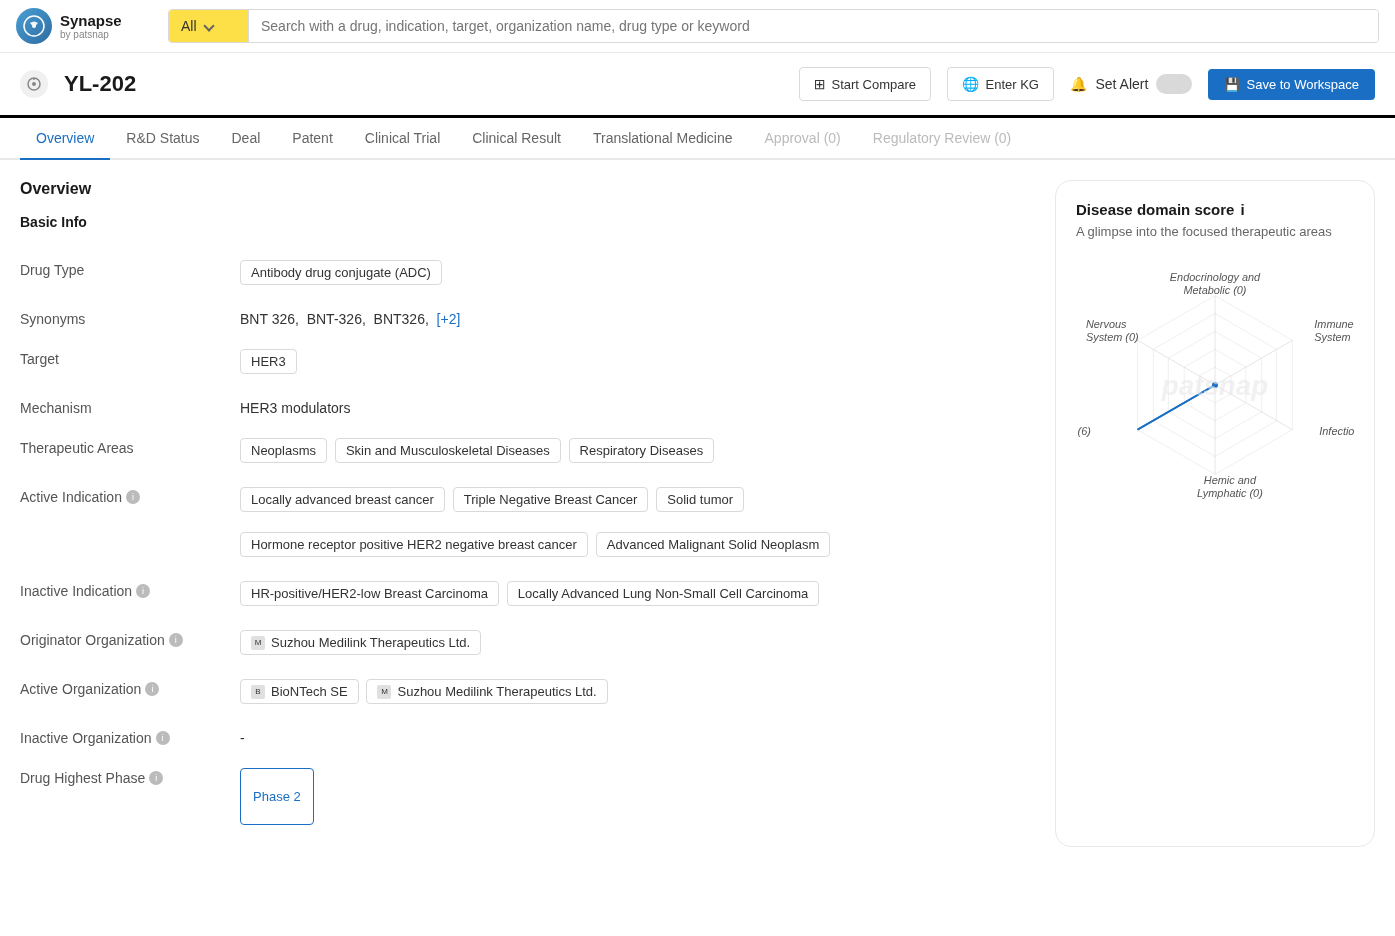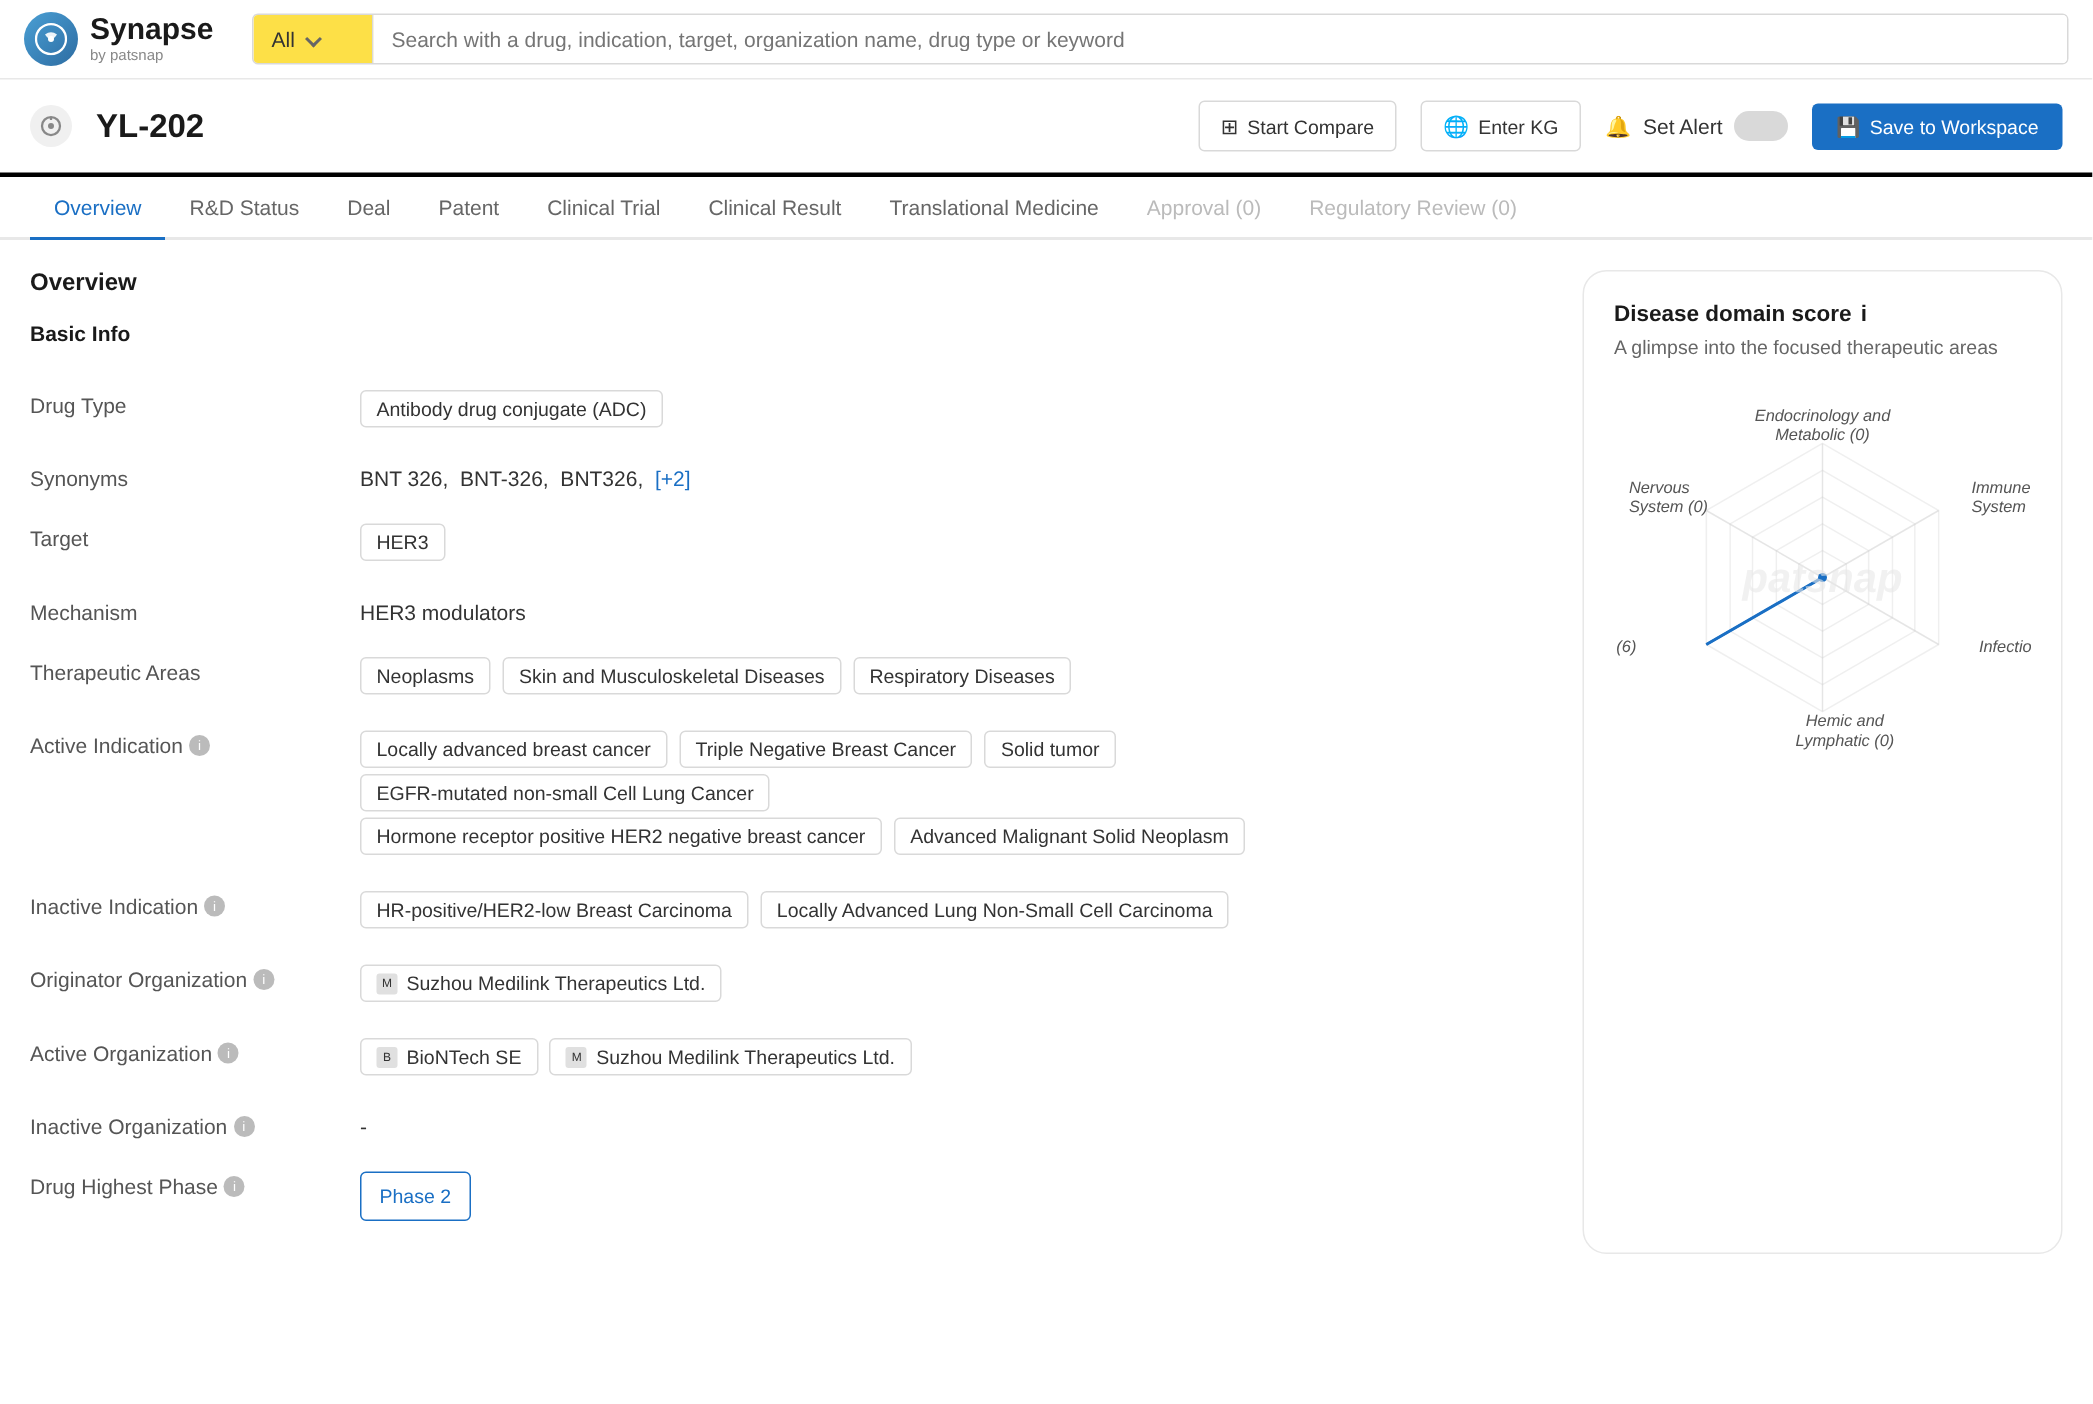--- a/index.html
+++ b/index.html
@@ -3,21 +3,21 @@
   <meta charset="utf-8">
   <style>
     * { box-sizing: border-box; margin: 0; padding: 0; }
     body { font-family: -apple-system, BlinkMacSystemFont, 'Segoe UI', sans-serif; font-size: 14px; color: #333; background: #fff; }
 
     
     .header { display: flex; align-items: center; padding: 8px 16px; border-bottom: 1px solid #e8e8e8; gap: 12px; }
     .logo-area { display: flex; align-items: center; gap: 8px; min-width: 140px; }
     .logo-circle { width: 36px; height: 36px; border-radius: 50%; background: linear-gradient(135deg, #4a9fd4, #2d6ca2); display: flex; align-items: center; justify-content: center; color: white; font-size: 14px; font-weight: bold; }
     .logo-text { display: flex; flex-direction: column; }
-    .logo-name { font-weight: 700; font-size: 20px; color: #1a1a1a; }
+    .logo-name { font-weight: 700; font-size: 15px; color: #1a1a1a; }
     .logo-sub { font-size: 10px; color: #888; }
     .search-bar { display: flex; align-items: center; flex: 1; border: 1px solid #d9d9d9; border-radius: 4px; overflow: hidden; }
     .search-dropdown { display: flex; align-items: center; padding: 8px 12px; border-right: 1px solid #d9d9d9; background: #fde047; gap: 8px; cursor: pointer; min-width: 80px; }
     .search-input { flex: 1; border: none; outline: none; padding: 8px 12px; font-size: 14px; color: #999; }
 
     
     .drug-header { display: flex; align-items: center; padding: 14px 20px; border-bottom: 3px solid #000000; gap: 16px; }
     .drug-icon { width: 28px; height: 28px; background: #f0f0f0; border-radius: 50%; display: flex; align-items: center; justify-content: center; color: #666; font-size: 14px; }
     .drug-name { font-size: 22px; font-weight: 700; color: #1a1a1a; }
     .drug-actions { display: flex; align-items: center; gap: 16px; margin-left: auto; }
@@ -35,21 +35,21 @@
     
     .content { padding: 20px; display: flex; gap: 20px; }
     .main-content { flex: 1; }
     .section-title { font-size: 16px; font-weight: 700; margin-bottom: 16px; color: #1a1a1a; }
     .basic-info-title { font-size: 14px; font-weight: 700; margin-bottom: 28px; color: #1a1a1a; }
     .info-row { display: flex; align-items: flex-start; margin-bottom: 20px; }
     .info-label { min-width: 220px; color: #555; font-size: 14px; display: flex; align-items: center; gap: 4px; padding-top: 4px; }
     .info-label .info-icon { width: 14px; height: 14px; border-radius: 50%; background: #bbb; color: white; font-size: 9px; display: inline-flex; align-items: center; justify-content: center; cursor: pointer; }
     .info-value { flex: 1; }
     .tag { display: inline-block; padding: 4px 10px; border: 1px solid #d9d9d9; border-radius: 4px; font-size: 13px; margin: 2px 4px 2px 0; background: #fff; color: #333; }
-    .tag.phase { border: 1px solid #1a6fc4; color: #1a6fc4; padding: 8px 12px; border-radius: 4px; font-size: 13px; }
+    .tag.phase { border: 1px solid #1a6fc4; color: #1a6fc4; padding: 20px 12px; border-radius: 4px; font-size: 13px; }
     .org-tag { display: inline-flex; align-items: center; gap: 6px; padding: 4px 10px; border: 1px solid #d9d9d9; border-radius: 4px; font-size: 13px; margin: 2px 4px 2px 0; background: #fff; }
     .org-dot { width: 14px; height: 14px; border-radius: 2px; background: #e0e0e0; display: flex; align-items: center; justify-content: center; font-size: 8px; }
     .plain-text { font-size: 14px; color: #333; padding-top: 4px; }
     .synonyms-text { font-size: 14px; color: #333; padding-top: 4px; }
     .plus-link { color: #1a6fc4; cursor: pointer; }
 
     
     .score-card { width: 320px; border: 1px solid #e8e8e8; border-radius: 16px; padding: 20px; background: #fff; flex-shrink: 0; }
     .score-card-title { font-size: 15px; font-weight: 600; color: #1a1a1a; margin-bottom: 6px; display: flex; align-items: center; gap: 6px; }
     .score-card-subtitle { font-size: 13px; color: #666; margin-bottom: 16px; }
@@ -180,21 +180,20 @@
     <div class="info-row">
       <div class="info-label">
         <span>Active Indication</span>
         <span class="info-icon">i</span>
       </div>
       <div class="info-value">
         <span class="tag">Locally advanced breast cancer</span>
         <span class="tag">Triple Negative Breast Cancer</span>
         <span class="tag">Solid tumor</span>
         <br>
-        <span class="tag">EGFR-mutated non-small Cell Lung Cancer</span>
         <br>
         <span class="tag">Hormone receptor positive HER2 negative breast cancer</span>
         <span class="tag">Advanced Malignant Solid Neoplasm</span>
       </div>
     </div>
 
     <div class="info-row">
       <div class="info-label">
         <span>Inactive Indication</span>
         <span class="info-icon">i</span>

